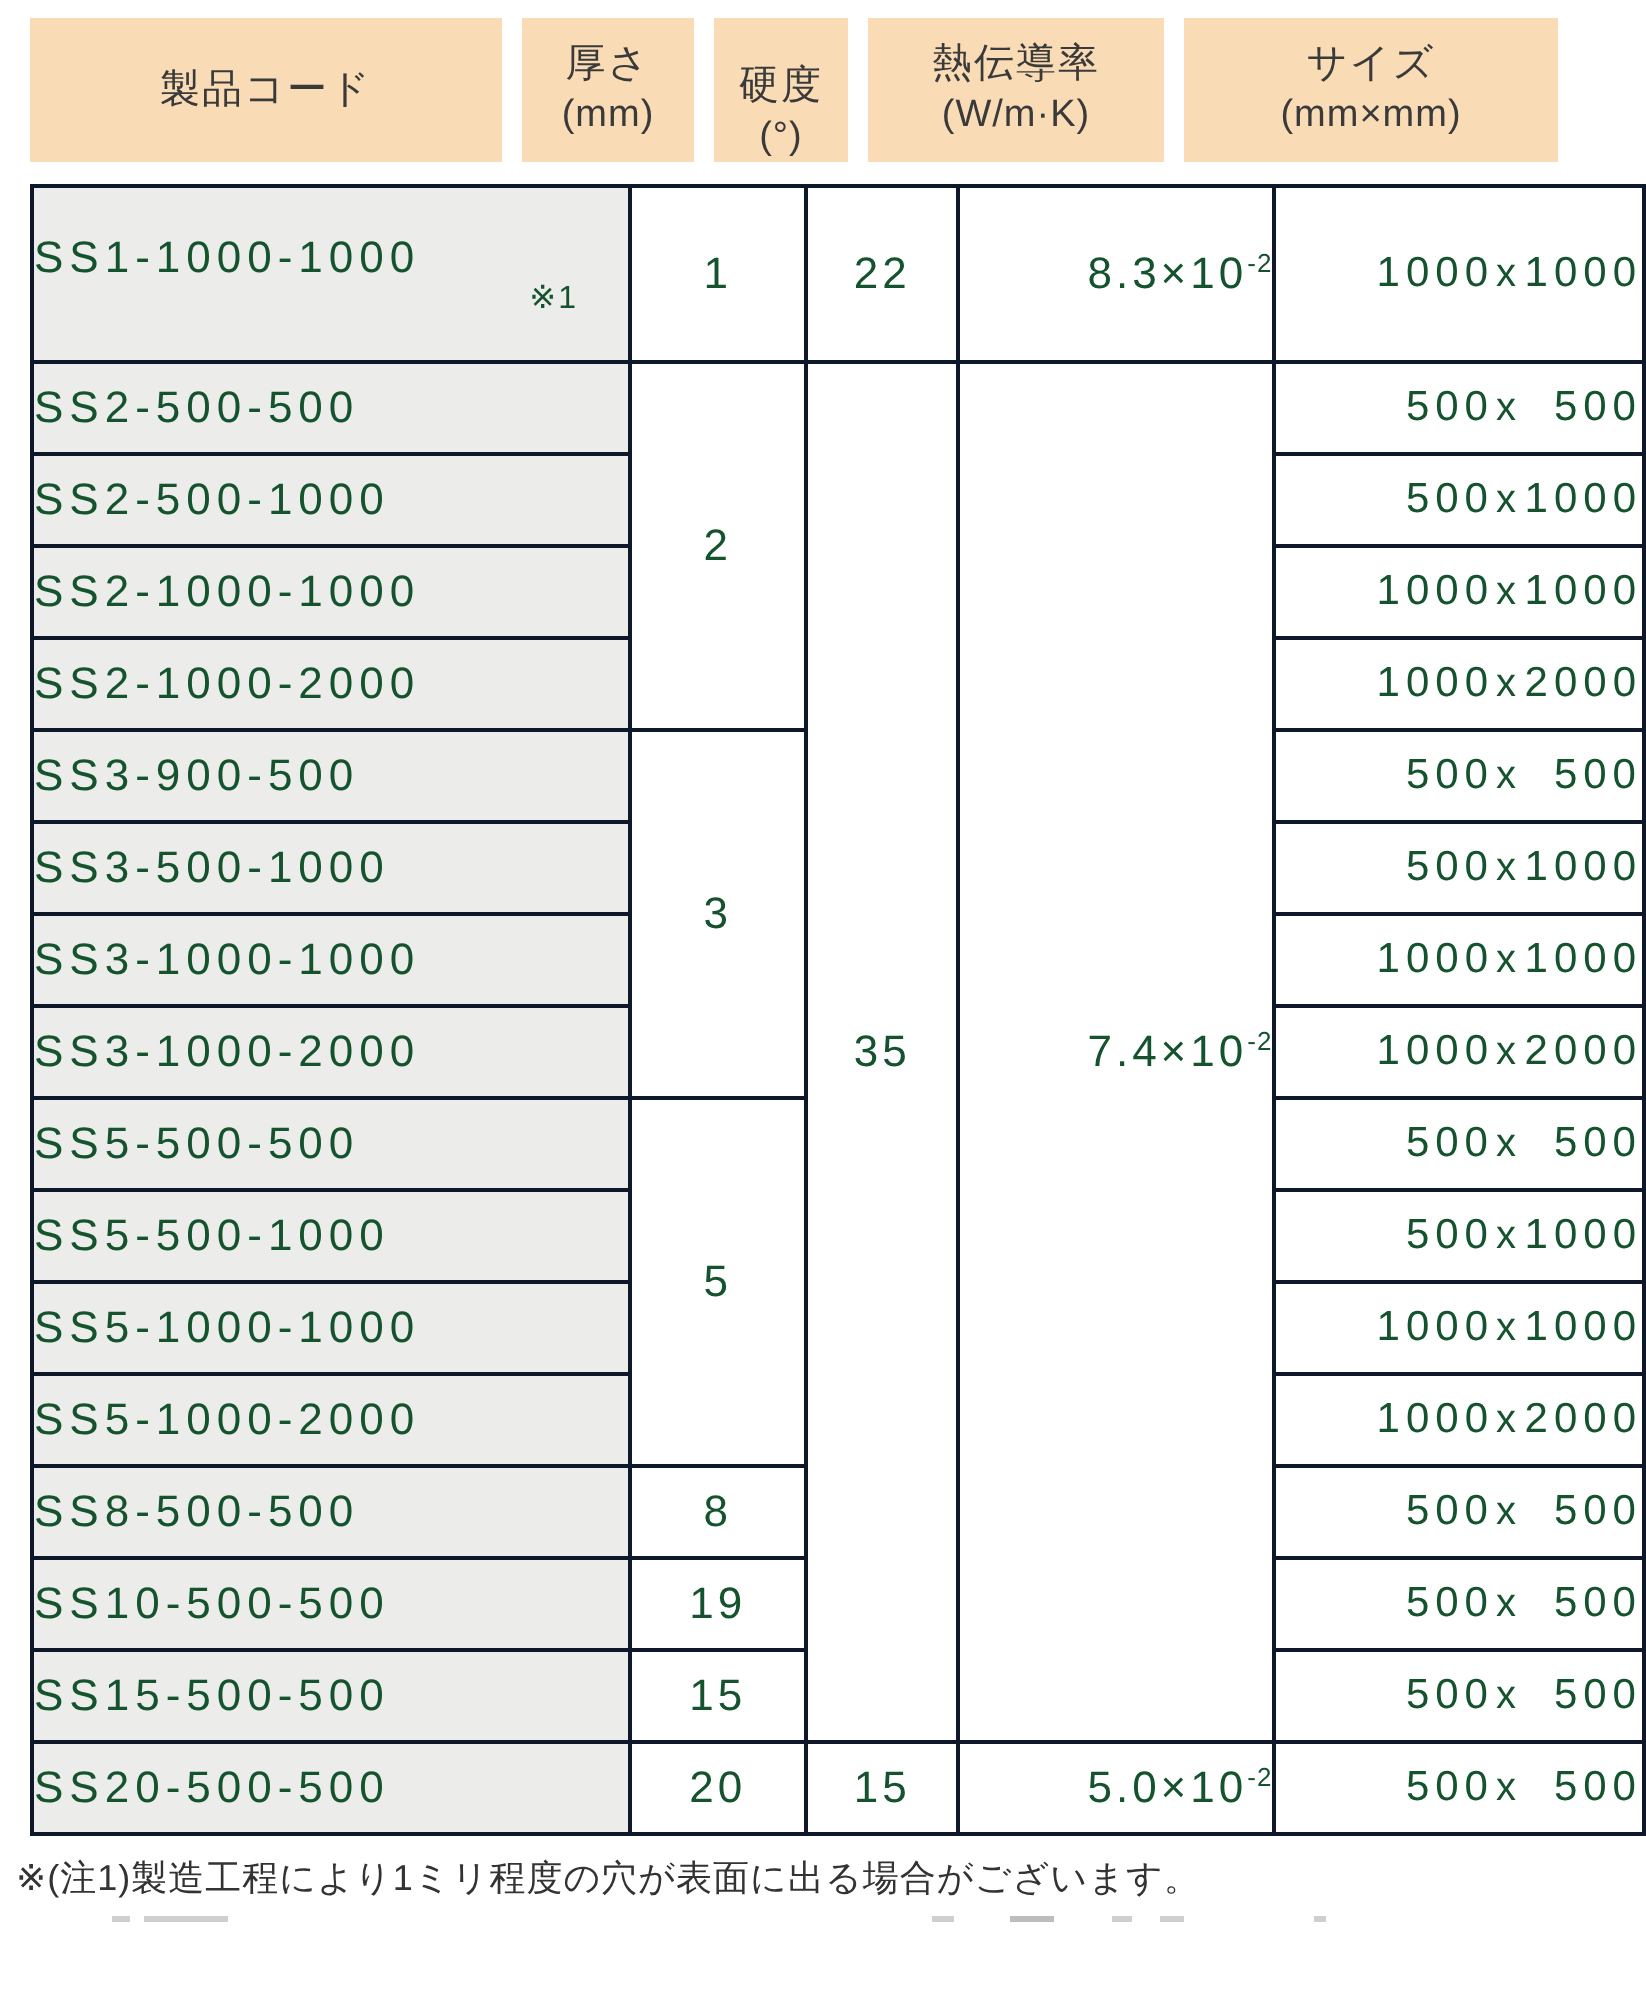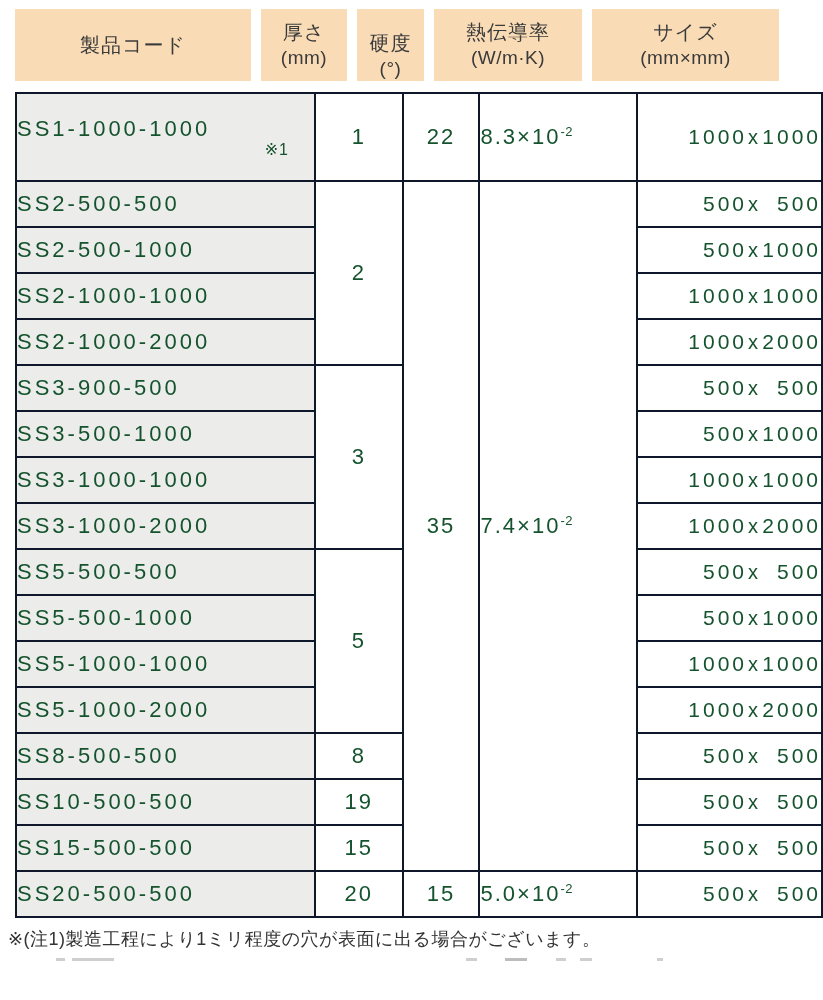--- a/index.html
+++ b/index.html
@@ -22,21 +22,21 @@
   table.spec td{border:2px solid #0f172a;padding:0;font-size:22px;color:#14532d;vertical-align:middle;}
   tr.row{height:46px;}
   tr.row-tall{height:88px;}
   td.code{
     background:#ececea;text-align:left;padding-left:34px;letter-spacing:3px;
   }
   td.code .code-note{
     display:block;text-align:right;padding-right:25px;font-size:16px;letter-spacing:1px;margin-top:0px;line-height:16px;
   }
   td.num{text-align:center;letter-spacing:2px;}
-  td.cond{text-align:left;letter-spacing:2px;}
+  td.cond{text-align:right;letter-spacing:2px;}
   td.cond .sup{font-size:13px;position:relative;top:-8px;letter-spacing:0.5px;}
   td.size{padding-right:12px;}
   .size-inner{display:flex;justify-content:flex-end;align-items:flex-end;}
   .sz{display:inline-block;width:62px;text-align:right;font-size:21px;letter-spacing:3px;}
   .sz-x{font-size:20px;padding:0 1px;letter-spacing:0;}
   
   .footnote{
     position:absolute;left:8px;top:927px;font-size:18px;letter-spacing:0.5px;color:#333;text-align:center;
   }
   

